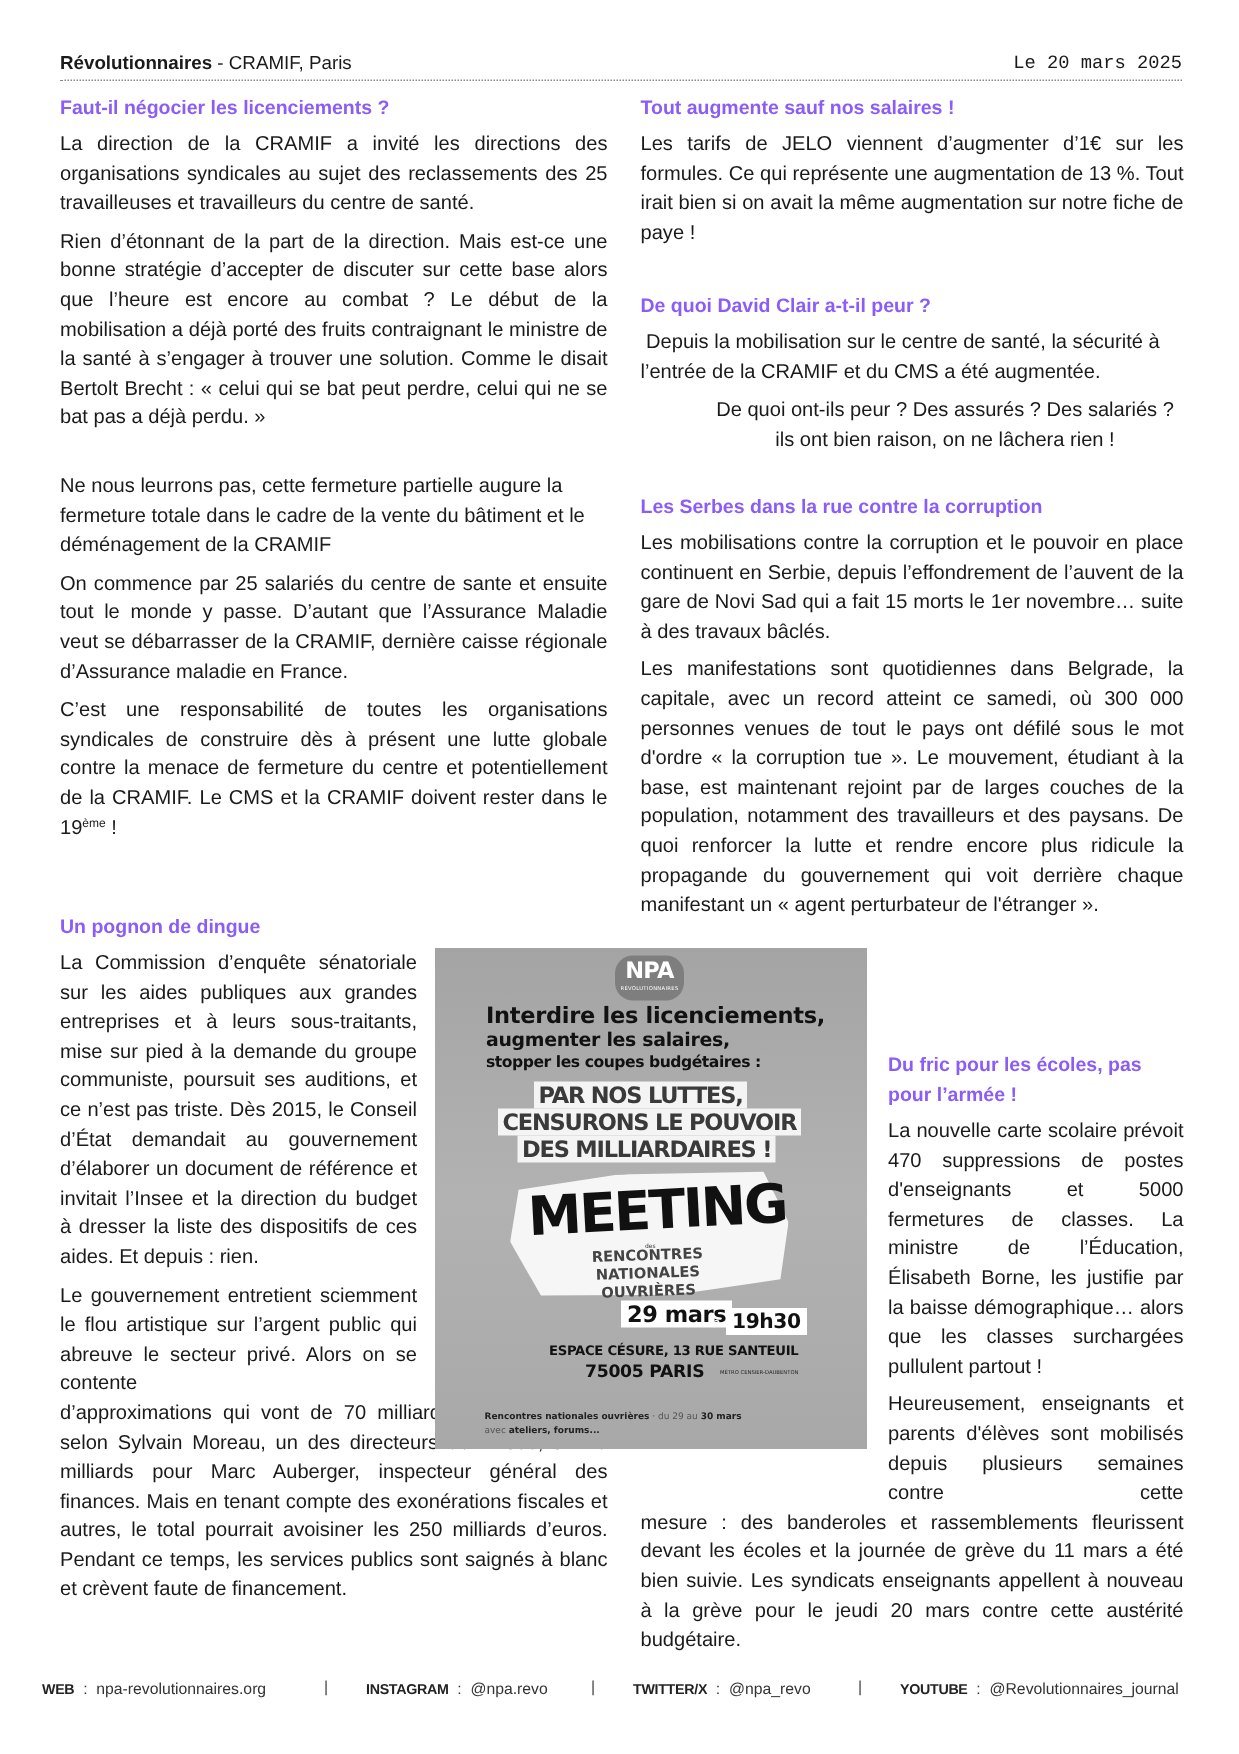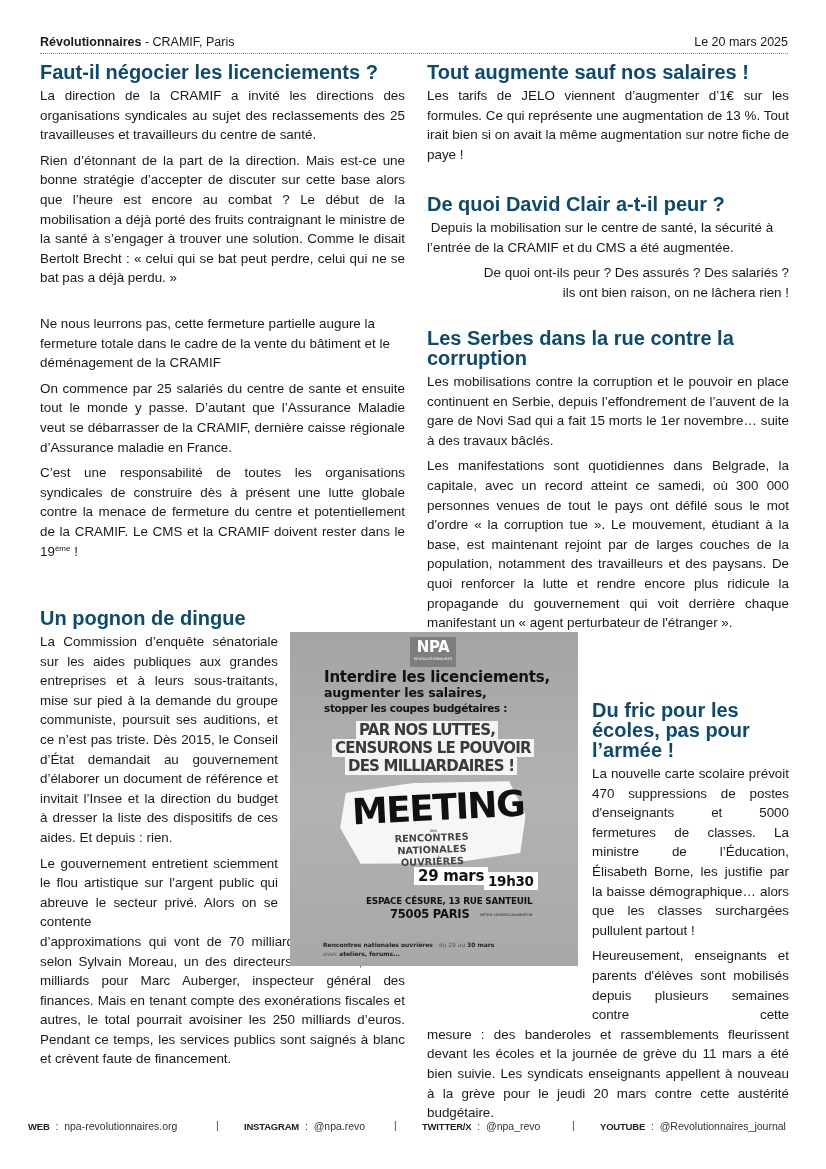--- a/index.html
+++ b/index.html
@@ -2,38 +2,38 @@
 <html><head>
 <meta charset="utf-8">
 <style>
   * { box-sizing: border-box; margin: 0; padding: 0; }
   html, body { width: 826px; height: 1169px; background: #ffffff; overflow: hidden; }
   body { position: relative; font-family: "Liberation Sans", sans-serif; color: #1a1a1a; }
 
   .header { position: absolute; left: 40px; top: 32px; width: 748px; height: 22px;
             border-bottom: 1px dotted #888; font-size: 12.5px; }
   .header .left { position: absolute; left: 0; top: 3px; }
-  .header .right { position: absolute; right: 0; top: 3px; }
+  .header .right { position: absolute; right: 0; top: 3px; font-family: Liberation Mono, monospace; }
   .header b { font-weight: 700; }
 
   .col { position: absolute; font-size: 13.4px; line-height: 19.6px; }
-  .col h2 { font-size: 20px; font-weight: 700; line-height: 20px; margin-bottom: 4px; color: #0c4a6e; }
+  .col h2 { font-size: 13px; font-weight: 700; line-height: 20px; margin-bottom: 4px; color: #8b5cf6; }
   .col p { text-align: justify; margin-bottom: 6px; }
 
   .left-col { left: 40px; width: 365px; }
   .right-col { left: 427px; width: 362px; }
 
   sup { font-size: 8px; vertical-align: 5px; line-height: 0; }
 
   
   .poster { position: absolute; left: 290px; top: 632px; width: 288px; height: 334px;
             background: linear-gradient(180deg, #a4a4a4 0%, #b2b2b2 50%, #a8a8a8 100%);
             overflow: hidden; font-family: "DejaVu Sans", sans-serif; }
   .poster .logo { position: absolute; left: 120px; top: 5px; width: 46px; height: 30px;
-                  background: #7e7e7e; color: #fff; text-align: center; }
+                  background: #7e7e7e; color: #fff; text-align: center; border-radius: 12px; }
   .poster .logo .n { font-size: 15px; font-weight: 700; line-height: 20px; letter-spacing: -0.5px; }
   .poster .logo .s { font-size: 3.5px; line-height: 5px; letter-spacing: 0.2px; }
   .poster .line1 { position: absolute; left: 34px; top: 38px; font-size: 15px; font-weight: 700; color: #111; line-height: 15px; letter-spacing: -0.2px; }
   .poster .line2 { position: absolute; left: 34px; top: 53px; font-size: 12.6px; font-weight: 700; color: #111; line-height: 15px; letter-spacing: -0.2px; }
   .poster .line3 { position: absolute; left: 34px; top: 70px; font-size: 10.4px; font-weight: 700; color: #111; line-height: 13px; letter-spacing: -0.3px; }
   .poster .slogan { position: absolute; background: #f4f4f4; color: #3a3a3a; font-weight: 700;
                     font-family: "DejaVu Sans", sans-serif; font-size: 15px; line-height: 18px; padding: 0 3px; letter-spacing: -0.8px; }
   .poster .s1 { left: 66px; top: 89px; }
   .poster .s2 { left: 42px; top: 107px; }
   .poster .s3 { left: 55px; top: 125px; }
@@ -93,21 +93,21 @@
 </div>
 
 <div class="col right-col" style="top:62px;">
   <h2>Tout augmente sauf nos salaires !</h2>
   <p style="text-align-last:left;">Les tarifs de JELO viennent d’augmenter d’1€ sur les formules. Ce qui représente une augmentation de 13 %. Tout irait bien si on avait la même augmentation sur notre fiche de paye !</p>
 </div>
 
 <div class="col right-col" style="top:194px;">
   <h2>De quoi David Clair a-t-il peur ?</h2>
   <p style="text-align:left; white-space:pre-wrap;"> Depuis la mobilisation sur le centre de santé, la sécurité à l’entrée de la CRAMIF et du CMS a été augmentée.</p>
-  <p style="text-align:right;margin-left:44px;">De quoi ont-ils peur ? Des assurés ? Des salariés ? ils ont bien raison, on ne lâchera rien !</p>
+  <p style="text-align:center;margin-left:44px;">De quoi ont-ils peur ? Des assurés ? Des salariés ? ils ont bien raison, on ne lâchera rien !</p>
 </div>
 
 <div class="col right-col" style="top:328px;">
   <h2>Les Serbes dans la rue contre la corruption</h2>
   <p style="text-align-last:left;">Les mobilisations contre la corruption et le pouvoir en place continuent en Serbie, depuis l’effondrement de l’auvent de la gare de Novi Sad qui a fait 15 morts le 1er novembre… suite à des travaux bâclés.</p>
   <p style="text-align-last:left;">Les manifestations sont quotidiennes dans Belgrade, la capitale, avec un record atteint ce samedi, où 300 000 personnes venues de tout le pays ont défilé sous le mot d'ordre « la corruption tue ». Le mouvement, étudiant à la base, est maintenant rejoint par de larges couches de la population, notamment des travailleurs et des paysans. De quoi renforcer la lutte et rendre encore plus ridicule la propagande du gouvernement qui voit derrière chaque manifestant un « agent perturbateur de l'étranger ».</p>
 </div>
 
 <div class="col" style="left:427px; top:656px; width:362px;">
   <div style="margin-left:165px; width:197px;margin-top:44px;">

